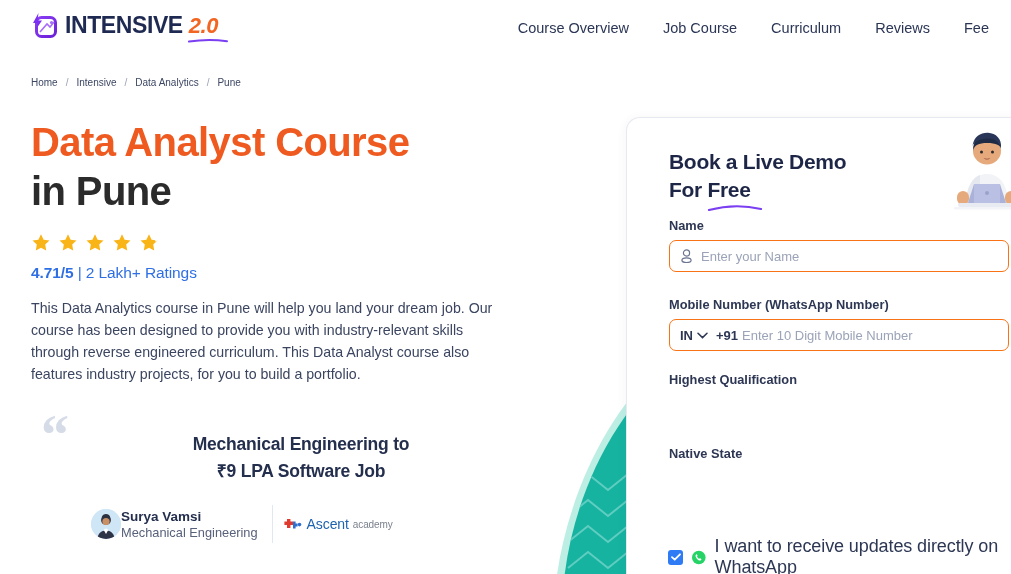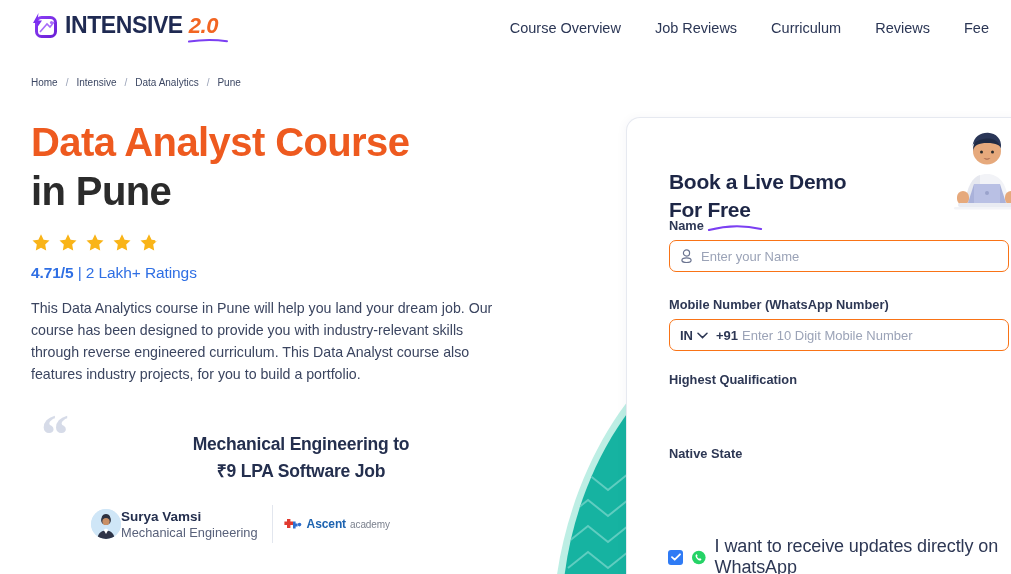--- a/index.html
+++ b/index.html
@@ -55,34 +55,34 @@
   .t-lines { text-align:center; padding-left:56px; padding-top:23px; }
   .t-line { font-size:17.5px; font-weight:bold; color:#242f4e; line-height:27px; letter-spacing:-0.2px; }
 
   .t-footer { position:absolute; left:53px; top:97px; display:flex; align-items:center; }
   .avatar { width:30px; height:30px; border-radius:50%; overflow:hidden; position:relative; background:#cfe4f5; flex:none; }
   .t-person { display:flex; flex-direction:column; gap:1px; }
   .t-name { font-size:13.5px; font-weight:bold; color:#242f4e; }
   .t-role { font-size:12.8px; color:#58617a; }
   .t-divider { width:1px; height:38px; background:#e2e6ee; margin:0 10px 0 14px; }
   .brand { display:flex; align-items:center; gap:4px; }
-  .brand-name { font-size:12px; font-weight:bold; color:#1d63b0; letter-spacing:-0.1px;}
+  .brand-name { font-size:14px; font-weight:normal; color:#1d63b0; letter-spacing:-0.1px;}
   .brand-sub { font-size:10px; color:#7b818e; letter-spacing:-0.1px; }
 
   
   .blob { position:absolute; left:548px; top:370px; width:120px; height:210px; z-index:5; }
 
   
   .form-card {
     position:absolute; left:626px; top:117px; width:420px; height:470px;
     background:#fff; border:1px solid #e6e9f0; border-radius:14px 0 0 0;
     border-right:none; border-bottom:none; z-index:20;
     box-shadow: -2px 0 10px rgba(25,40,80,0.035);
   }
-  .form-head { position:absolute; left:42px; top:30px;margin-top:20px; }
+  .form-head { position:absolute; left:42px; top:30px; }
   .fh-line { font-size:21px; font-weight:bold; color:#1d2646; line-height:28px; letter-spacing:-0.3px; }
   .fh-free { position:relative; display:inline-block; }
   .fh-free .swoosh { position:absolute; left:0px; bottom:-8px; width:56px; height:9px; }
   .hero-illus { position:absolute; right:16px; top:11px; width:86px; height:86px; }
 
   .field { position:absolute; left:42px; width:340px; }
   .flabel { font-size:12.8px; font-weight:bold; color:#2d3754; margin-bottom:7px; display:block; }
   .finput {
     height:32px; border:1px solid #f97316; border-radius:7px; background:#fff;
     display:flex; align-items:center; padding:0 10px; gap:8px;
@@ -124,21 +124,21 @@
           <span>2.0</span>
           <svg class="uline" viewBox="0 0 40 5">
             <path d="M1 3.6 Q20 0.4 39 3.2" stroke="#7b3ff2" stroke-width="2" fill="none" stroke-linecap="round"></path>
           </svg>
         </span>
       </span>
     </div>
 
     <nav class="nav">
       <a href="#">Course Overview</a>
-      <a href="#">Job Reviews</a>
+      <a href="#">Job Course</a>
       <a href="#">Curriculum</a>
       <a href="#">Reviews</a>
       <a href="#">Fee</a>
     </nav>
   </div>
 
   <div class="breadcrumb">
     <a href="#">Home</a>
     <span class="sep">/</span>
     <a href="#">Intensive</a>

